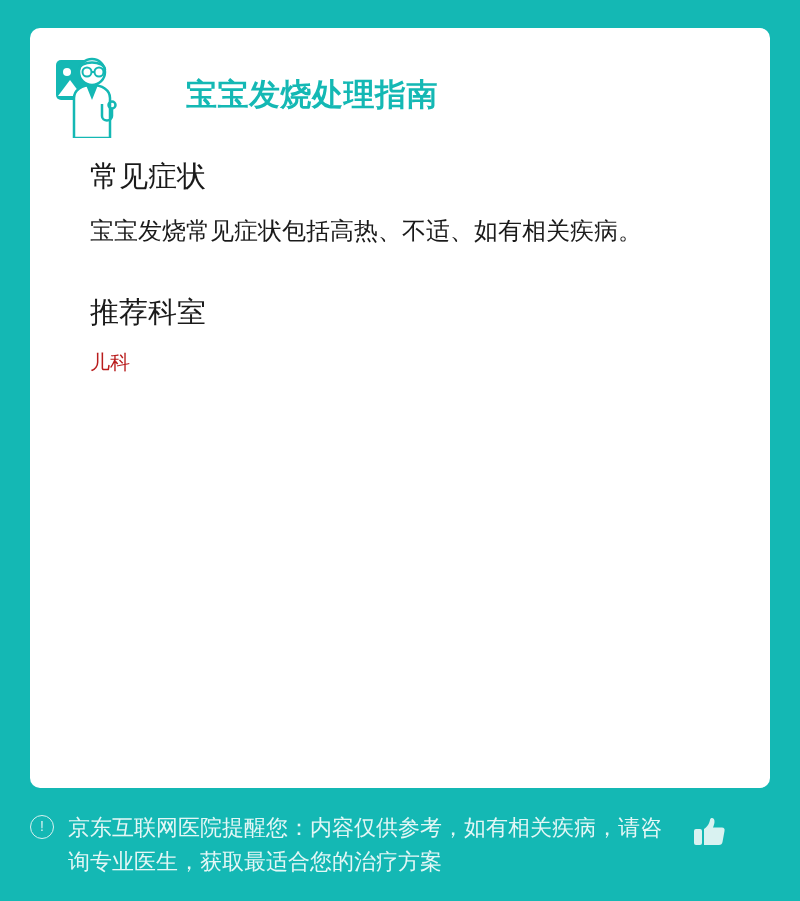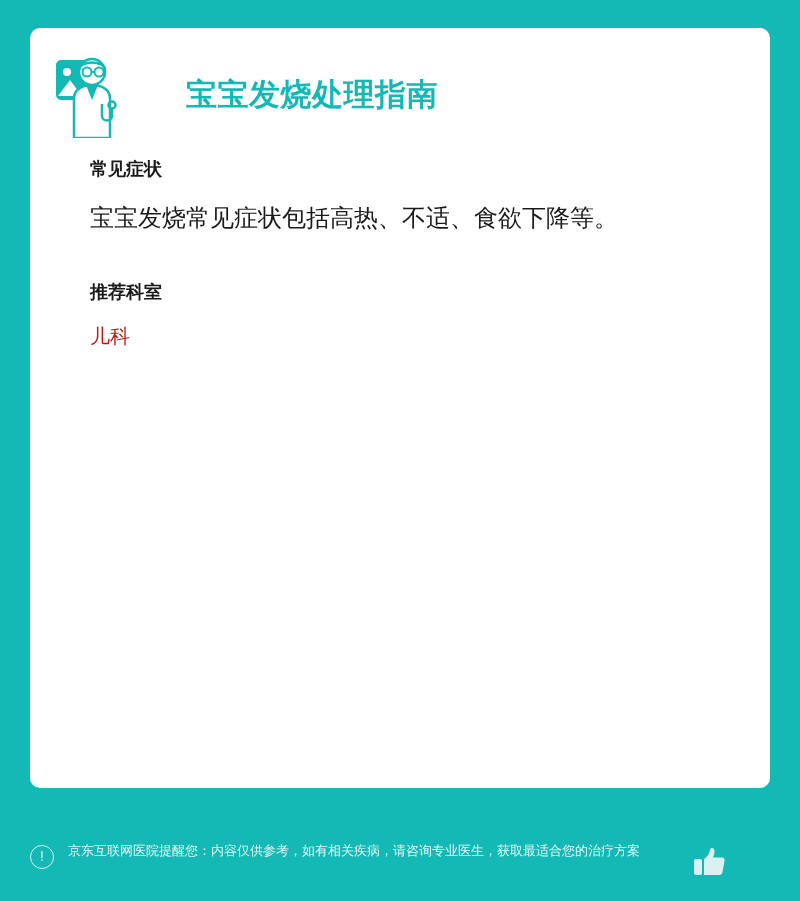--- a/index.html
+++ b/index.html
@@ -41,22 +41,22 @@
   .title {
     margin: 0 0 0 118px;
     padding-top: 12px;
     font-size: 31px;
     font-weight: 700;
     color: #14b8b4;
     letter-spacing: 0.5px;
     line-height: 1.2;
   }
   h2.section {
-    font-size: 18px;
-    font-weight: 700;
+    font-size: 29px;
+    font-weight: 400;
     color: #1a1a1a;
     margin: 46px 0 18px 22px;
     line-height: 1.2;
   }
   .para {
     font-size: 24px;
     color: #1a1a1a;
     line-height: 1.55;
     margin: 0 0 0 22px;
     max-width: 645px;
@@ -98,21 +98,21 @@
     border-radius: 50%;
     color: #d9f2f1;
     font-size: 14px;
     line-height: 20px;
     text-align: center;
     margin-top: 4px;
   }
   .footer-text {
     flex: 1 1 auto;
     color: #e4f7f6;
-    font-size: 13px;
+    font-size: 22px;
     line-height: 1.55;
     max-width: 640px;
   }
   .thumb-icon {
     flex: 0 0 auto;
     width: 34px;
     height: 34px;
     margin-top: 4px;
   }
 </style>
@@ -135,21 +135,21 @@
       <circle cx="31" cy="20" r="4.5" fill="none" stroke="#14b8b4" stroke-width="2"></circle>
       <circle cx="43" cy="20" r="4.5" fill="none" stroke="#14b8b4" stroke-width="2"></circle>
       <line x1="35.5" y1="20" x2="38.5" y2="20" stroke="#14b8b4" stroke-width="2"></line>
       <path d="M46 52 L46 64 C46 70 56 70 56 64 L56 56" fill="none" stroke="#14b8b4" stroke-width="2.5"></path>
       <circle cx="56" cy="53" r="3.5" fill="none" stroke="#14b8b4" stroke-width="2.5"></circle>
     </svg>
 
     <h1 class="title">宝宝发烧处理指南</h1>
 
     <h2 class="section">常见症状</h2>
-    <p class="para">宝宝发烧常见症状包括高热、不适、食欲下降等。</p>
+    <p class="para">宝宝发烧常见症状包括高热、不适、如有相关疾病。</p>
 
     <h2 class="section">推荐科室</h2>
     <p class="dept">儿科</p>
 
 
   </div>
 
   <div class="footer">
     <div class="footer-icon">!</div>
     <div class="footer-text">京东互联网医院提醒您：内容仅供参考，如有相关疾病，请咨询专业医生，获取最适合您的治疗方案</div>

